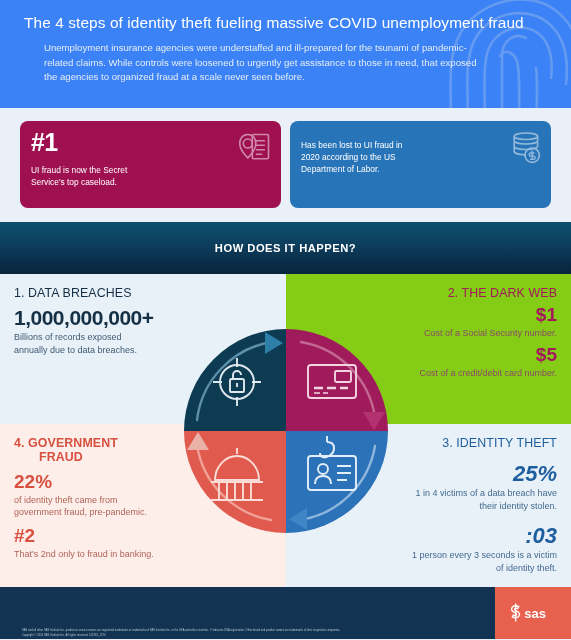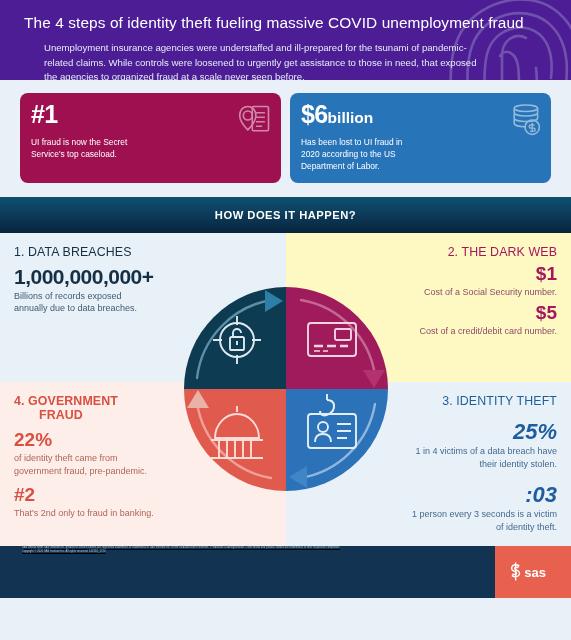--- a/index.html
+++ b/index.html
@@ -2,48 +2,48 @@
 <html><head>
 <meta charset="utf-8">
 <style>
   * { margin:0; padding:0; box-sizing:border-box; }
   html,body { background:#d8e4ee; }
   body { font-family:"Liberation Sans", sans-serif; }
 
   .page { position:relative; width:571px; height:640px; overflow:hidden; background:#e9f0f7; }
 
   
-  .header { position:relative; height:80px; background:#4c1d95; overflow:hidden; }
+  .header { position:relative; height:108px; background:#3b82f6; overflow:hidden; }
   .fingerprint { position:absolute; right:-6px; top:-26px; width:150px; height:160px; opacity:.28; }
   .header-inner { position:relative; padding:14px 24px 0 24px; z-index:2; }
   .header-title { color:#fff; font-size:15.4px; font-weight:400; letter-spacing:.1px; white-space:nowrap; }
   .header-sub { color:#e4edf5; font-size:9.6px; line-height:1.52; margin-top:9px; max-width:440px; font-weight:500;margin-left:20px; }
 
   
   .stats { background:#e9f0f7; padding:13px 20px 14px 20px; display:flex; gap:9px; }
   .card { flex:1; border-radius:8px; padding:9px 11px 10px 11px; position:relative; overflow:hidden; min-height:87px; }
   .card-c1 { background:#9e1050; }
   .card-c2 { background:#e8614f; }
   .card-c3 { background:#2874b8; }
   .card-big { color:#fff; font-size:25px; font-weight:bold; line-height:1; letter-spacing:-.6px; }
   .card-big .unit { font-size:15.5px; font-weight:bold; letter-spacing:0; }
   .card-desc { color:#fff; font-size:8.4px; line-height:1.45; margin-top:9px; font-weight:500; max-width:115px; }
   .card-icon { position:absolute; right:8px; top:9px; width:36px; height:36px; opacity:.5; }
 
   
-  .band { height:36px; background:linear-gradient(180deg,#0d5070 0%,#0d3d5c 45%,#07243c 100%);
+  .band { height:52px; background:linear-gradient(180deg,#0d5070 0%,#0d3d5c 45%,#07243c 100%);
           display:flex; align-items:center; justify-content:center; }
   .band-text { color:#fff; font-size:11.2px; font-weight:bold; letter-spacing:.5px; }
 
   
   .grid { position:relative; height:313px; display:grid;
           grid-template-columns:1fr 1fr; grid-template-rows:1fr 1fr; }
   .q { position:relative; padding:12px 14px; }
   .q1 { background:#e9f1f8; }
-  .q2 { background:#fef9c3; text-align:right; }
+  .q2 { background:#84cc16; text-align:right; }
   .q4 { background:#fdeeea; }
   .q3 { background:#e9f1f8; text-align:right; }
 
   .q-title { font-size:12.4px; font-weight:500; letter-spacing:.1px; }
   .q1 .q-title { color:#152f45; }
   .q2 .q-title { color:#a4175c; }
   .q4 .q-title { color:#d8503f;font-weight:bold; }
   .q3 .q-title { color:#1f5e9e; }
 
   .q-num { font-weight:bold; line-height:1.05; }
@@ -60,21 +60,21 @@
 
   .q-title-2line { max-width:120px; }
   .q4 .q-title { display:inline-block; }
   .q4 .q-title .l2 { display:block; padding-left:25px; }
 
   
   .wheel { position:absolute; left:50%; top:50%; transform:translate(-50%,-50%);
            width:214px; height:214px; pointer-events:none; z-index:5; }
 
   
-  .footer { position:relative; height:52px; background:#123452; display:flex; align-items:flex-start;text-decoration:underline; }
+  .footer { position:relative; height:52px; background:#123452; display:flex; align-items:flex-end; }
   .legal { font-size:2.6px; color:#b9cad8; line-height:1.9; padding-left:22px; max-width:470px; letter-spacing:.06px; }
   .sas-logo { position:absolute; right:0; top:0; width:76px; height:52px; background:#e8614f;
               display:flex; align-items:center; justify-content:center; }
   .sas-mark { width:52px; height:22px; }
 </style>
 </head>
 <body>
 
 <div class="page">
 
@@ -117,23 +117,20 @@
       <svg class="card-icon" viewBox="0 0 40 40">
         <g fill="none" stroke="#fff" stroke-width="1.8">
           <ellipse cx="21" cy="7" rx="13" ry="3.6"></ellipse>
           <path d="M8 7v5c0 2 5.8 3.6 13 3.6S34 14 34 12V7"></path>
           <path d="M8 13v5c0 2 5.8 3.6 13 3.6S34 20 34 18v-5"></path>
           <path d="M8 19v5c0 2 5.8 3.6 13 3.6"></path>
           <circle cx="28" cy="28" r="8"></circle>
           <path d="M28 23v10M30.5 25.5h-4a1.8 1.8 0 000 3.6h3a1.8 1.8 0 010 3.6h-4" stroke-width="1.5"></path>
         </g>
       </svg>
-      <div class="card-big">
-        <span>$6</span><span class="unit">billion</span>
-      </div>
       <div class="card-desc">Has been lost to UI fraud in 2020 according to the US Department of Labor.</div>
     </div>
 
   </div>
 
   <div class="band">
     <span class="band-text">HOW DOES IT HAPPEN?</span>
   </div>
 
   <div class="grid">

